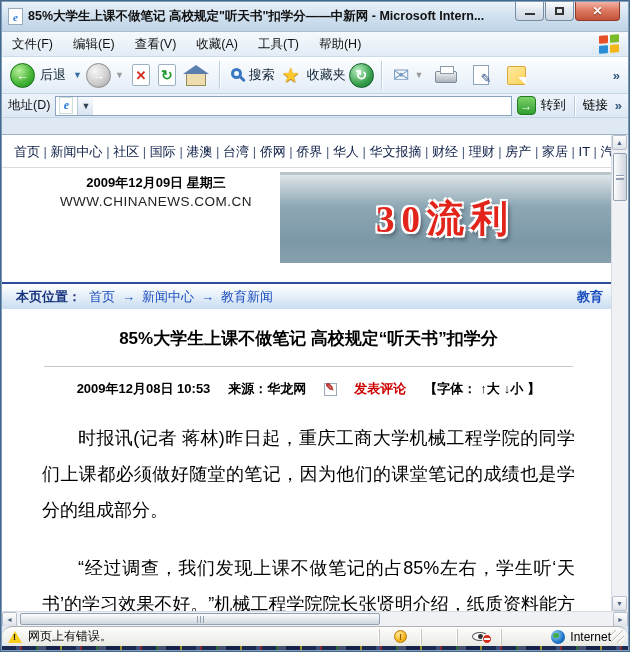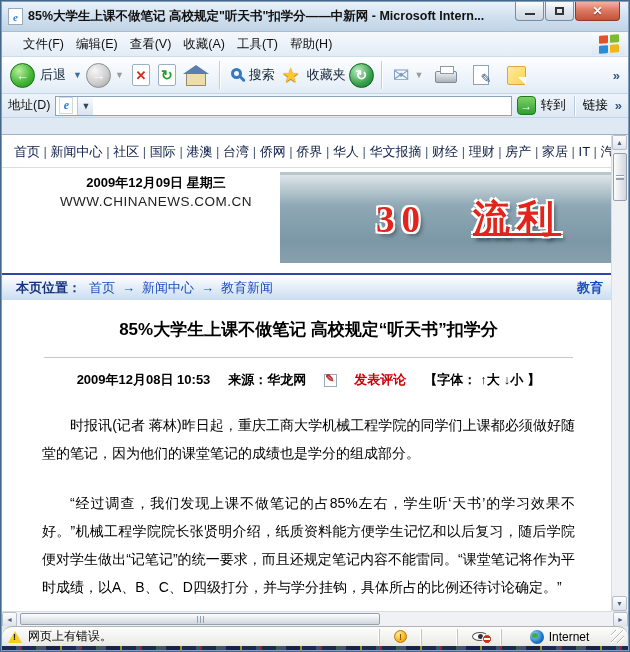--- a/index.html
+++ b/index.html
@@ -16,21 +16,21 @@
   .title-text { font-size:12.5px; font-weight:bold; color:#111; white-space:nowrap; overflow:hidden; max-width:500px; }
   .win-buttons { position:absolute; top:0; right:8px; display:flex; gap:1px; }
   .wbtn { height:19px; border:1px solid #758da5; border-top:none; border-radius:0 0 4px 4px;
           display:flex; align-items:center; justify-content:center; }
   .wbtn.min, .wbtn.max { width:29px; background:linear-gradient(#fdfdfd,#dfe6ee 50%,#cdd7e2); }
   .wbtn.close { width:45px; background:linear-gradient(#f3b2a4,#dd7a62 45%,#c4523a); border-color:#8e3a27; color:#fff; font-weight:bold; font-size:12px; text-shadow:0 1px 1px #7c2d1c; }
   .glyph-min { width:10px; border-bottom:2px solid #333; margin-top:6px; }
   .glyph-max { width:9px; height:8px; border:2px solid #333; }
 
   
-  .menubar { height:25px; flex:0 0 25px; display:flex; align-items:center; gap:12px; padding:0 21px;
+  .menubar { height:25px; flex:0 0 25px; display:flex; align-items:center; gap:20px; padding:0 10px;
              background:linear-gradient(#f5f9fd,#e2ecf6); border-bottom:1px solid #cddcea; font-size:12.5px; color:#111; position:relative; }
   .menu-item { cursor:default; }
   .winlogo-panel { position:absolute; right:2px; top:1px; bottom:1px; width:34px;
                    background:linear-gradient(#f8fbfe,#dce8f3); display:flex; align-items:center; justify-content:center; }
   .winflag { width:20px; height:18px; display:grid; grid-template-columns:1fr 1fr; grid-template-rows:1fr 1fr; gap:2px; transform:skewY(-4deg); }
   .winflag i { border-radius:1px; }
   .winflag .r { background:#e8502a; } .winflag .g { background:#7cbb2a; }
   .winflag .b { background:#2a8dd8; } .winflag .y { background:#f2b717; }
 
   
@@ -90,38 +90,38 @@
   .hdr-left { position:absolute; left:28px; top:6px; width:252px; text-align:center; }
   .hdr-date { font-size:13px; font-weight:bold; color:#000; }
   .logo-row { display:flex; align-items:center; justify-content:center; margin-top:4px; }
   .logo-main { font-size:31px; font-weight:bold; color:#cf1a12; font-family:"Liberation Serif", serif; letter-spacing:1px; text-shadow:1px 1px 0 #f3b9b4; }
   .logo-side { writing-mode:vertical-rl; font-size:10px; color:#cf1a12; font-weight:bold; margin-left:3px; line-height:1; }
   .logo-url { font-size:13.5px; color:#222; letter-spacing:.5px; margin-top:2px; }
   .banner { position:absolute; left:278px; right:0; top:4px; bottom:6px;
             background:linear-gradient(#dde5e8, #8ea8b5 35%, #7c97a6 75%, #87a0ae);
             border-top:3px solid #b9c6cc; display:flex; align-items:center; justify-content:center; overflow:hidden;
             font-weight:bold; font-size:37px; letter-spacing:7px; font-family:"Liberation Serif", serif; white-space:nowrap; }
-  .banner span { text-shadow:-2px -2px 0 #fff, 2px -2px 0 #fff, -2px 2px 0 #fff, 2px 2px 0 #fff, 3px 4px 4px rgba(20,30,40,.55);margin-left:46px; }
-
-  .crumb-bar { margin-top:4px; height:27px; border-top:2px solid #2c4a9e; background:linear-gradient(#ffffff,#c9ddf1);
+  .banner span { text-shadow:-2px -2px 0 #fff, 2px -2px 0 #fff, -2px 2px 0 #fff, 2px 2px 0 #fff, 3px 4px 4px rgba(20,30,40,.55); }
+
+  .crumb-bar { margin-top:13px; height:27px; border-top:2px solid #2c4a9e; background:linear-gradient(#ffffff,#c9ddf1);
                display:flex; align-items:center; padding:12px 14px; font-size:13px; }
   .crumb-label { font-weight:bold; color:#16337e; margin-right:8px; }
   .crumb-link { color:#1a4dbe; cursor:pointer; }
   .crumb-arrow { color:#1a4dbe; margin:0 7px; }
   .crumb-right { margin-left:auto; font-weight:bold; color:#1a4dbe; white-space:nowrap; margin-right:-6px; }
 
   .article { padding:0 36px 0 40px; }
   .a-title { margin-top:18px; text-align:center; font-size:17px; font-weight:bold; color:#000; }
   .a-rule { margin:16px 2px 0 2px; border-top:1px solid #c9c9c9; }
   .a-meta { margin-top:13px; display:flex; justify-content:center; align-items:flex-end; gap:18px; font-size:13px; font-weight:bold; color:#000; white-space:nowrap; }
   .a-comment { color:#cc0000; display:flex; align-items:center; gap:17px; cursor:pointer; }
   .pencil-ic { display:inline-block; width:13px; height:13px; background:#fff; border:1px solid #9ab; position:relative; }
   .pencil-ic::after { content:"✎"; position:absolute; left:0px; top:-3px; font-size:11px; color:#b33; }
   .a-font-ctl { display:flex; align-items:center; gap:4px; }
-  .a-body p { margin-top:22px; font-size:14px; line-height:2.0; color:#000; text-indent:2em; text-align:justify; }
+  .a-body p { margin-top:22px; font-size:18px; line-height:2.0; color:#000; text-indent:2em; text-align:justify; }
   .a-body p + p { }
 
   
   .vscroll { position:absolute; right:0; top:0; bottom:15px; width:17px; background:#f0f1f4; border-left:1px solid #d8dde4; display:flex; flex-direction:column; }
   .hscroll { position:absolute; left:0; right:0; bottom:0; height:15px; background:#f0f1f4; border-top:1px solid #d8dde4; display:flex; align-items:center; }
   .sb-btn { flex:0 0 15px; width:15px; height:15px; display:flex; align-items:center; justify-content:center;
             font-size:7px; color:#4d6185; background:linear-gradient(#fdfdfd,#dfe3e9); border:1px solid #b5bfcc; border-radius:2px; }
   .v-thumb { margin:3px 1px 0 1px; height:48px; background:linear-gradient(90deg,#fdfdfd,#cfd6de); border:1px solid #93a0b0; border-radius:2px;
              display:flex; align-items:center; justify-content:center; }
   .v-track { flex:1; }
@@ -130,21 +130,21 @@
   .h-track { flex:1; }
   .grip-v { width:8px; height:5px; border-top:1px solid #93a0b0; border-bottom:1px solid #93a0b0; background:linear-gradient(#fff 1px, transparent 1px, transparent 2px, #93a0b0 2px, #93a0b0 3px, transparent 3px); }
   .grip-h { width:7px; height:7px; border-left:1px solid #93a0b0; border-right:1px solid #93a0b0; background:linear-gradient(90deg, transparent 2px, #93a0b0 2px, #93a0b0 3px, transparent 3px); }
 
   
   .statusbar { height:20px; flex:0 0 20px; background:linear-gradient(#fdfdfc,#e9e9e4); border-top:1px solid #b2b2b2;
                display:flex; align-items:center; font-size:12px; color:#000; padding:0 4px;border-radius:10px; }
   .warn-ic { width:0; height:0; border-left:7px solid transparent; border-right:7px solid transparent; border-bottom:12px solid #f9ce1d; position:relative; margin:0 6px 0 2px; }
   .warn-ic::after { content:"!"; position:absolute; left:-2px; top:1px; font-size:9px; font-weight:bold; color:#222; }
   .st-panel { height:16px; border-left:1px solid #c5c5c0; box-shadow:-1px 0 0 #fff; display:flex; align-items:center; justify-content:center; }
-  .sp1 { width:42px; } .sp2 { width:36px; } .sp3 { width:44px; } .sp4 { width:110px; justify-content:center; padding-left:6px; gap:5px; }
+  .sp1 { width:42px; } .sp2 { width:36px; } .sp3 { width:44px; } .sp4 { width:110px; justify-content:flex-end; padding-left:6px; gap:5px; }
   .ball-ic { width:13px; height:13px; border-radius:50%; background:radial-gradient(circle at 35% 30%, #ffec9d, #f7b61c 60%, #d88d06); border:1px solid #b8790a;
              display:flex; align-items:center; justify-content:center; font-size:9px; font-weight:bold; color:#8a5c05; }
   .eye-ic { width:16px; height:9px; background:#fdfdfd; border:1px solid #555; border-radius:50%; position:relative; }
   .eye-ic::before { content:""; position:absolute; left:5px; top:1px; width:5px; height:5px; border-radius:50%; background:#333; }
   .eye-ic::after { content:""; position:absolute; right:-5px; bottom:-4px; width:8px; height:8px; border-radius:50%; background:#d42a1c; border:1px solid #fff;
                    background-image:linear-gradient(#fff,#fff); background-size:6px 2px; background-position:1px 3px; background-repeat:no-repeat; }
   .globe-ic { width:14px; height:14px; border-radius:50%; background:radial-gradient(circle at 35% 35%, #9fd8f5, #1b74c8 60%, #0d4a8a); position:relative; }
   .globe-ic::after { content:""; position:absolute; left:2px; top:3px; width:6px; height:5px; border-radius:50% 40% 50% 40%; background:#3fae4a; }
   .grip { margin-left:auto; width:13px; height:13px; background:repeating-linear-gradient(135deg, transparent 0 3px, #b9b9b4 3px 4px, #fff 4px 5px); }
 
@@ -253,21 +253,21 @@
         <span class="nl">首页</span><span class="nl">新闻中心</span><span class="nl">社区</span><span class="nl">国际</span><span class="nl">港澳</span><span class="nl">台湾</span><span class="nl">侨网</span><span class="nl">侨界</span><span class="nl">华人</span><span class="nl">华文报摘</span><span class="nl">财经</span><span class="nl">理财</span><span class="nl">房产</span><span class="nl">家居</span><span class="nl">IT</span><span class="nl">汽车</span>
       </div>
 
       <div class="page-header">
         <div class="hdr-left">
           <div class="hdr-date">2009年12月09日 星期三</div>
           <div class="logo-url">WWW.CHINANEWS.COM.CN</div>
         </div>
         <div class="banner">
           <span style="color:#e2241b;">30</span>
-          <span style="color:#e2241b;text-decoration:underline;">流利</span>
+          <span style="color:#e2241b;">流利</span>
         </div>
       </div>
 
       <div class="crumb-bar">
         <span class="crumb-label">本页位置：</span>
         <span class="crumb-link">首页</span>
         <span class="crumb-arrow">→</span>
         <span class="crumb-link">新闻中心</span>
         <span class="crumb-arrow">→</span>
         <span class="crumb-link">教育新闻</span>

